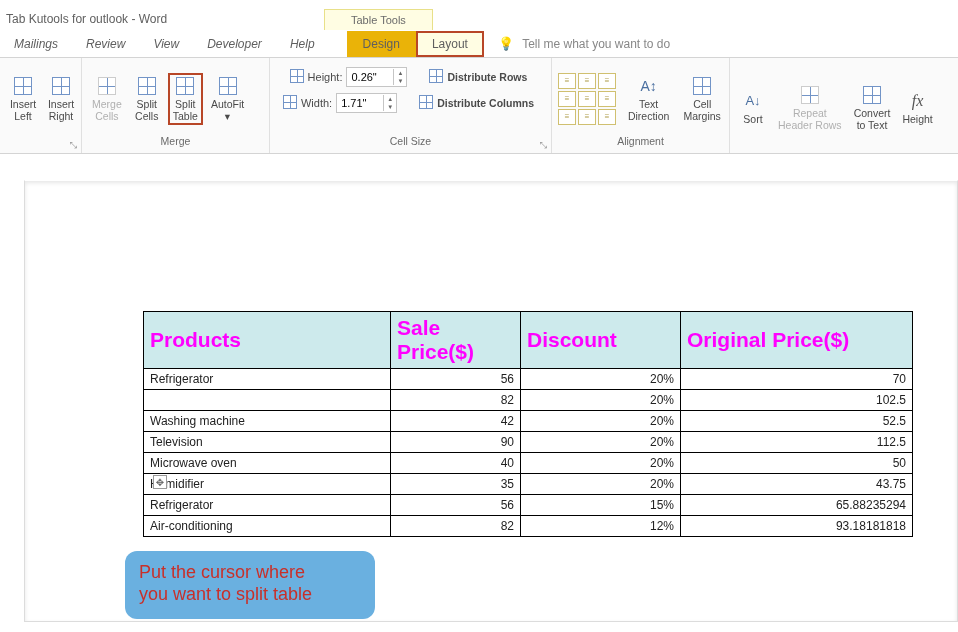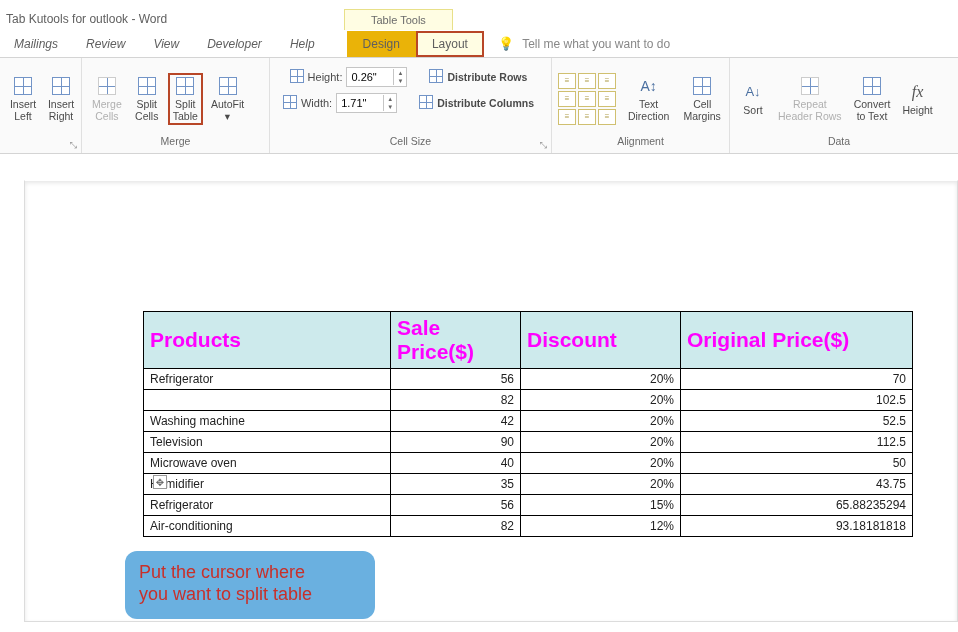--- a/index.html
+++ b/index.html
@@ -1,21 +1,21 @@
 <!DOCTYPE html>
 <html><head>
 <meta charset="utf-8">
 <style>
 * { margin: 0; padding: 0; box-sizing: border-box; font-family: "Segoe UI", Tahoma, sans-serif; }
 body { background: #fff; width: 958px; height: 632px; overflow: hidden; position: relative; }
 
 
 .titlebar { height: 30px; display: flex; align-items: flex-end; padding: 0 8px 0 0; font-size: 12px; position: relative; }
 .titlebar .left { color: #606060; padding-left: 6px; padding-bottom: 4px; }
-.titlebar .table-tools { position: absolute; left: 324px; bottom: 0; padding: 4px 26px 4px 26px; background: #fffde3; border-top: 1px solid #e8e089; border-left: 1px solid #e8e089; border-right: 1px solid #e8e089; color: #6b6b6b; font-size: 11px; margin-left: 20px; }
+.titlebar .table-tools { position: absolute; left: 324px; bottom: 0; padding: 4px 26px 4px 26px; background: #fffde3; border-top: 1px solid #e8e089; border-left: 1px solid #e8e089; border-right: 1px solid #e8e089; color: #6b6b6b; font-size: 11px; }
 
 
 .tabs { height: 28px; border-bottom: 1px solid #d4d4d4; display: flex; align-items: center; padding-left: 0; font-size: 12px; background: #fff; position: relative; }
 .tabs .tab { padding: 6px 14px; color: #5f5f5f; cursor: pointer; font-style: italic; }
 .tabs .tt-tab { padding: 6px 16px; color: #5f5f5f; cursor: pointer; background: #eab308; }
 .tabs .tt-tab.layout { border: 2px solid #b84627; color: #5f5f5f; padding: 4px 14px; background: #fffde3; }
 .tabs .tell-me { margin-left: 14px; color: #888; display: flex; align-items: center; gap: 8px; }
 .tabs .bulb { font-size: 13px; color: #cbbc4a; }
 
 
@@ -227,21 +227,20 @@
             <span class="icon-square"></span>
           </span>
         <span class="lbl" style="white-space:pre-line">Convert
 to Text</span>
       </div>
       <div class="rbtn">
         <span class="ico" style="font-style:italic;font-family:serif;font-size:16px;color:#555">fx</span>
         <span class="lbl">Height</span>
       </div>
     </div>
-    <div class="footer">Data</div>
   </div>
 
 </div>
 
 <div class="doc-area">
 
   <div class="table-anchor">✥</div>
 
   <table class="doc-table">
     <thead>

